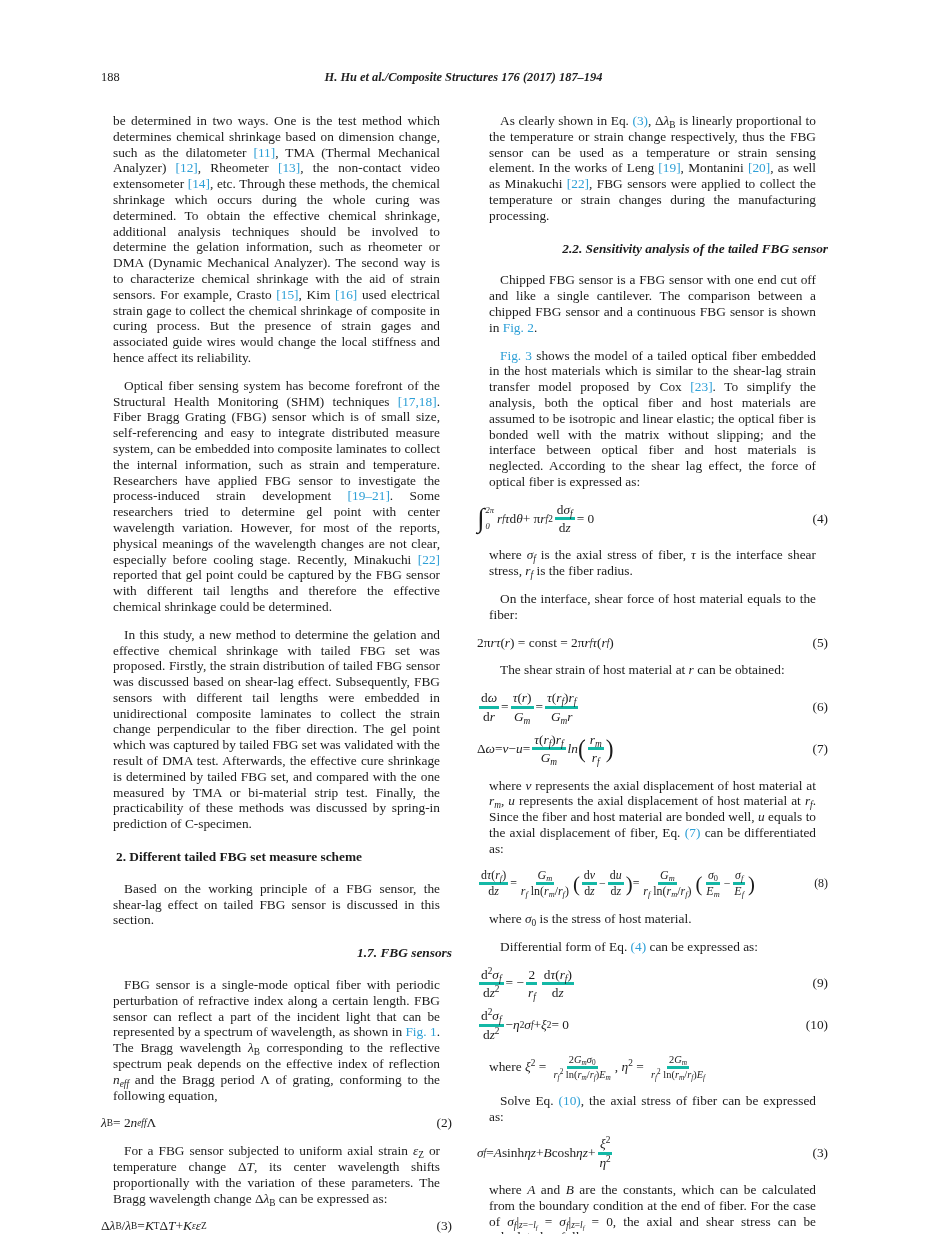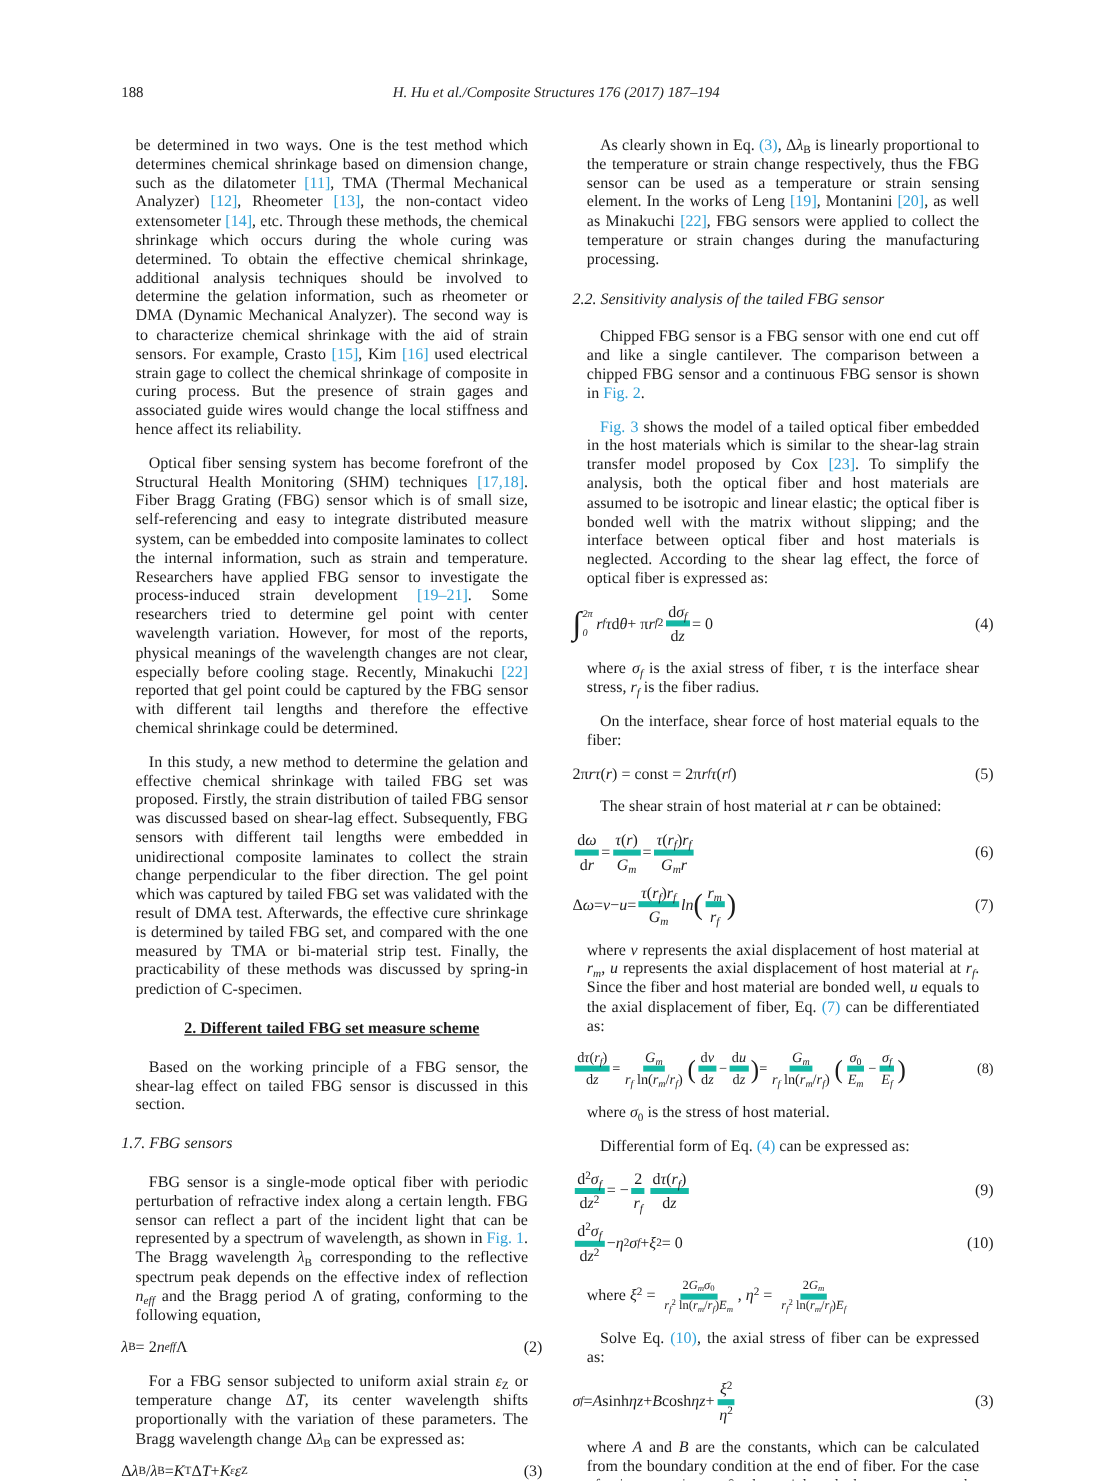--- a/index.html
+++ b/index.html
@@ -7,42 +7,42 @@
   .page {
     position:relative; width:819px; height:1234px; margin:0 auto;
     background:#ffffff; overflow:hidden;
     font-family:"Liberation Serif", serif; color:#1b1b1b;
   }
   .header {
     position:absolute; top:70px; left:48px; right:46px;
     display:flex; align-items:baseline; font-size:12.4px;
   }
   .pageno { width:70px; }
-  .runhead { flex:1; text-align:center; font-style:italic; color:#222; }
+  .runhead { flex:1; text-align:center; font-style:italic; color:#222;font-weight:bold; }
   .columns {
     position:absolute; top:101px; left:48px; right:44px;
     display:flex; gap:25px;
   }
   .col { width:404px; font-size:13.35px; line-height:15.8px; text-align:justify; }
   .col p { margin:12px; }
   .col p.ind { text-indent:11px; }
-  .h2 { font-weight:bold; margin:17px 15px 16px; text-align:center;text-decoration:underline; }
-  .h3 { font-style:italic; margin:17px 0 16px; text-align:left; }
+  .h2 { font-weight:bold; margin:17px 15px 16px; text-align:left; }
+  .h3 { font-style:italic; margin:17px 0 16px; text-align:right;font-weight:bold; }
   .eq { display:flex; align-items:center; justify-content:space-between; margin:8px 0; }
   .eq .eqbody { display:flex; align-items:center; flex-wrap:nowrap; white-space:nowrap; }
   .eq .eqnum { padding-left:8px; }
   .eq.tight { font-size:11.9px; }
   .link { color:#2d9fd6; cursor:pointer; }
   .i { font-style:italic; }
   .sub { font-size:0.7em; vertical-align:-0.3em; line-height:0; }
   .subi { font-size:0.7em; vertical-align:-0.3em; line-height:0; font-style:italic; }
   .sup { font-size:0.7em; vertical-align:0.5em; line-height:0; }
   .frac { display:inline-flex; flex-direction:column; align-items:center;
           vertical-align:middle; text-align:center; line-height:1.15; margin:0 2px; }
-  .frac .fnum { display:block; border-bottom:5px solid #14b8a6; padding:0 2px; }
+  .frac .fnum { display:block; border-bottom:3px solid #14b8a6; padding:0 2px; }
   .frac .fden { display:block; padding:0 2px; }
   .frac.sm { font-size:0.78em; }
   .intg { display:inline-flex; align-items:center; margin-right:3px; }
   .intg .isym { font-size:27px; line-height:1; font-style:normal; }
   .intg .ilims { display:inline-flex; flex-direction:column; justify-content:space-between;
                  height:32px; font-size:8.5px; font-style:italic; margin-left:1px; }
   .bp { font-size:1.75em; font-weight:400; line-height:0; vertical-align:middle;
         display:inline-block; transform:scaleY(1.05); }
 </style>
 </head>

